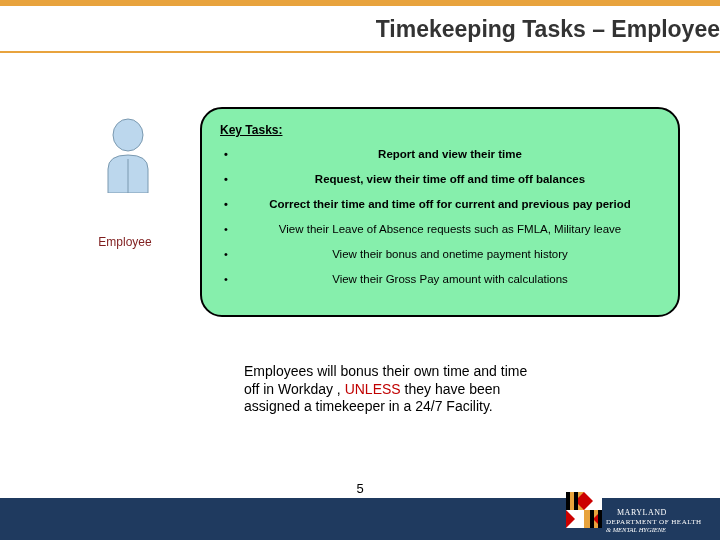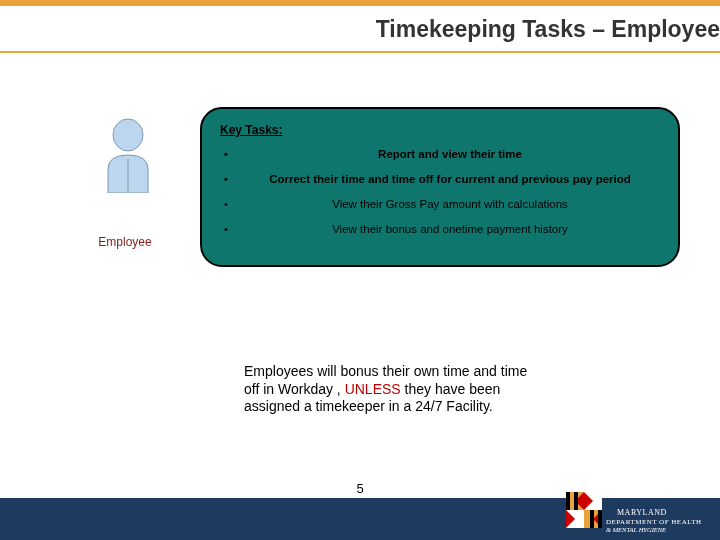--- a/index.html
+++ b/index.html
@@ -44,21 +44,21 @@
     font-size: 12px;
     color: #7f1d1d;
     text-align: center;
     width: 90px;
   }
   .tasks-box {
     position: absolute;
     left: 200px;
     top: 54px;
     width: 480px;
-    background: #0f766e;
+    background: #86efac;
     border: 2px solid #000;
     border-radius: 22px;
     padding: 14px 18px 18px 18px;
   }
   .key-tasks-heading {
     font-size: 12px;
     font-weight: bold;
     text-decoration: underline;
     margin-bottom: 10px;
   }
@@ -150,23 +150,25 @@
       <path d="M 4 76 L 4 52 Q 4 38 24 38 Q 44 38 44 52 L 44 76 Z" fill="#bcd7ed" stroke="#7a99b0" stroke-width="1"></path>
       <line x1="24" y1="42" x2="24" y2="76" stroke="#7a99b0" stroke-width="1"></line>
     </svg>
   </div>
   <div class="employee-label">Employee</div>
 
   <div class="tasks-box">
     <div class="key-tasks-heading">Key Tasks:</div>
     <ul class="task-list">
       <li class="bold">Report and view their time</li>
+      <li class="bold">Request, view their time off and time off balances</li>
       <li class="bold">Correct their time and time off for current and previous pay period</li>
+      <li>View their Leave of Absence requests such as FMLA, Military leave</li>
+      <li>View their bonus and onetime payment history</li>
       <li>View their Gross Pay amount with calculations</li>
-      <li>View their bonus and onetime payment history</li>
     </ul>
   </div>
 
   <div class="note-box">
     <span>Employees will bonus their own time and time off in Workday , </span><span class="unless">UNLESS</span><span> they have been assigned a timekeeper in a 24/7 Facility.</span>
   </div>
 
 </div>
 
 <div class="page-num">5</div>

